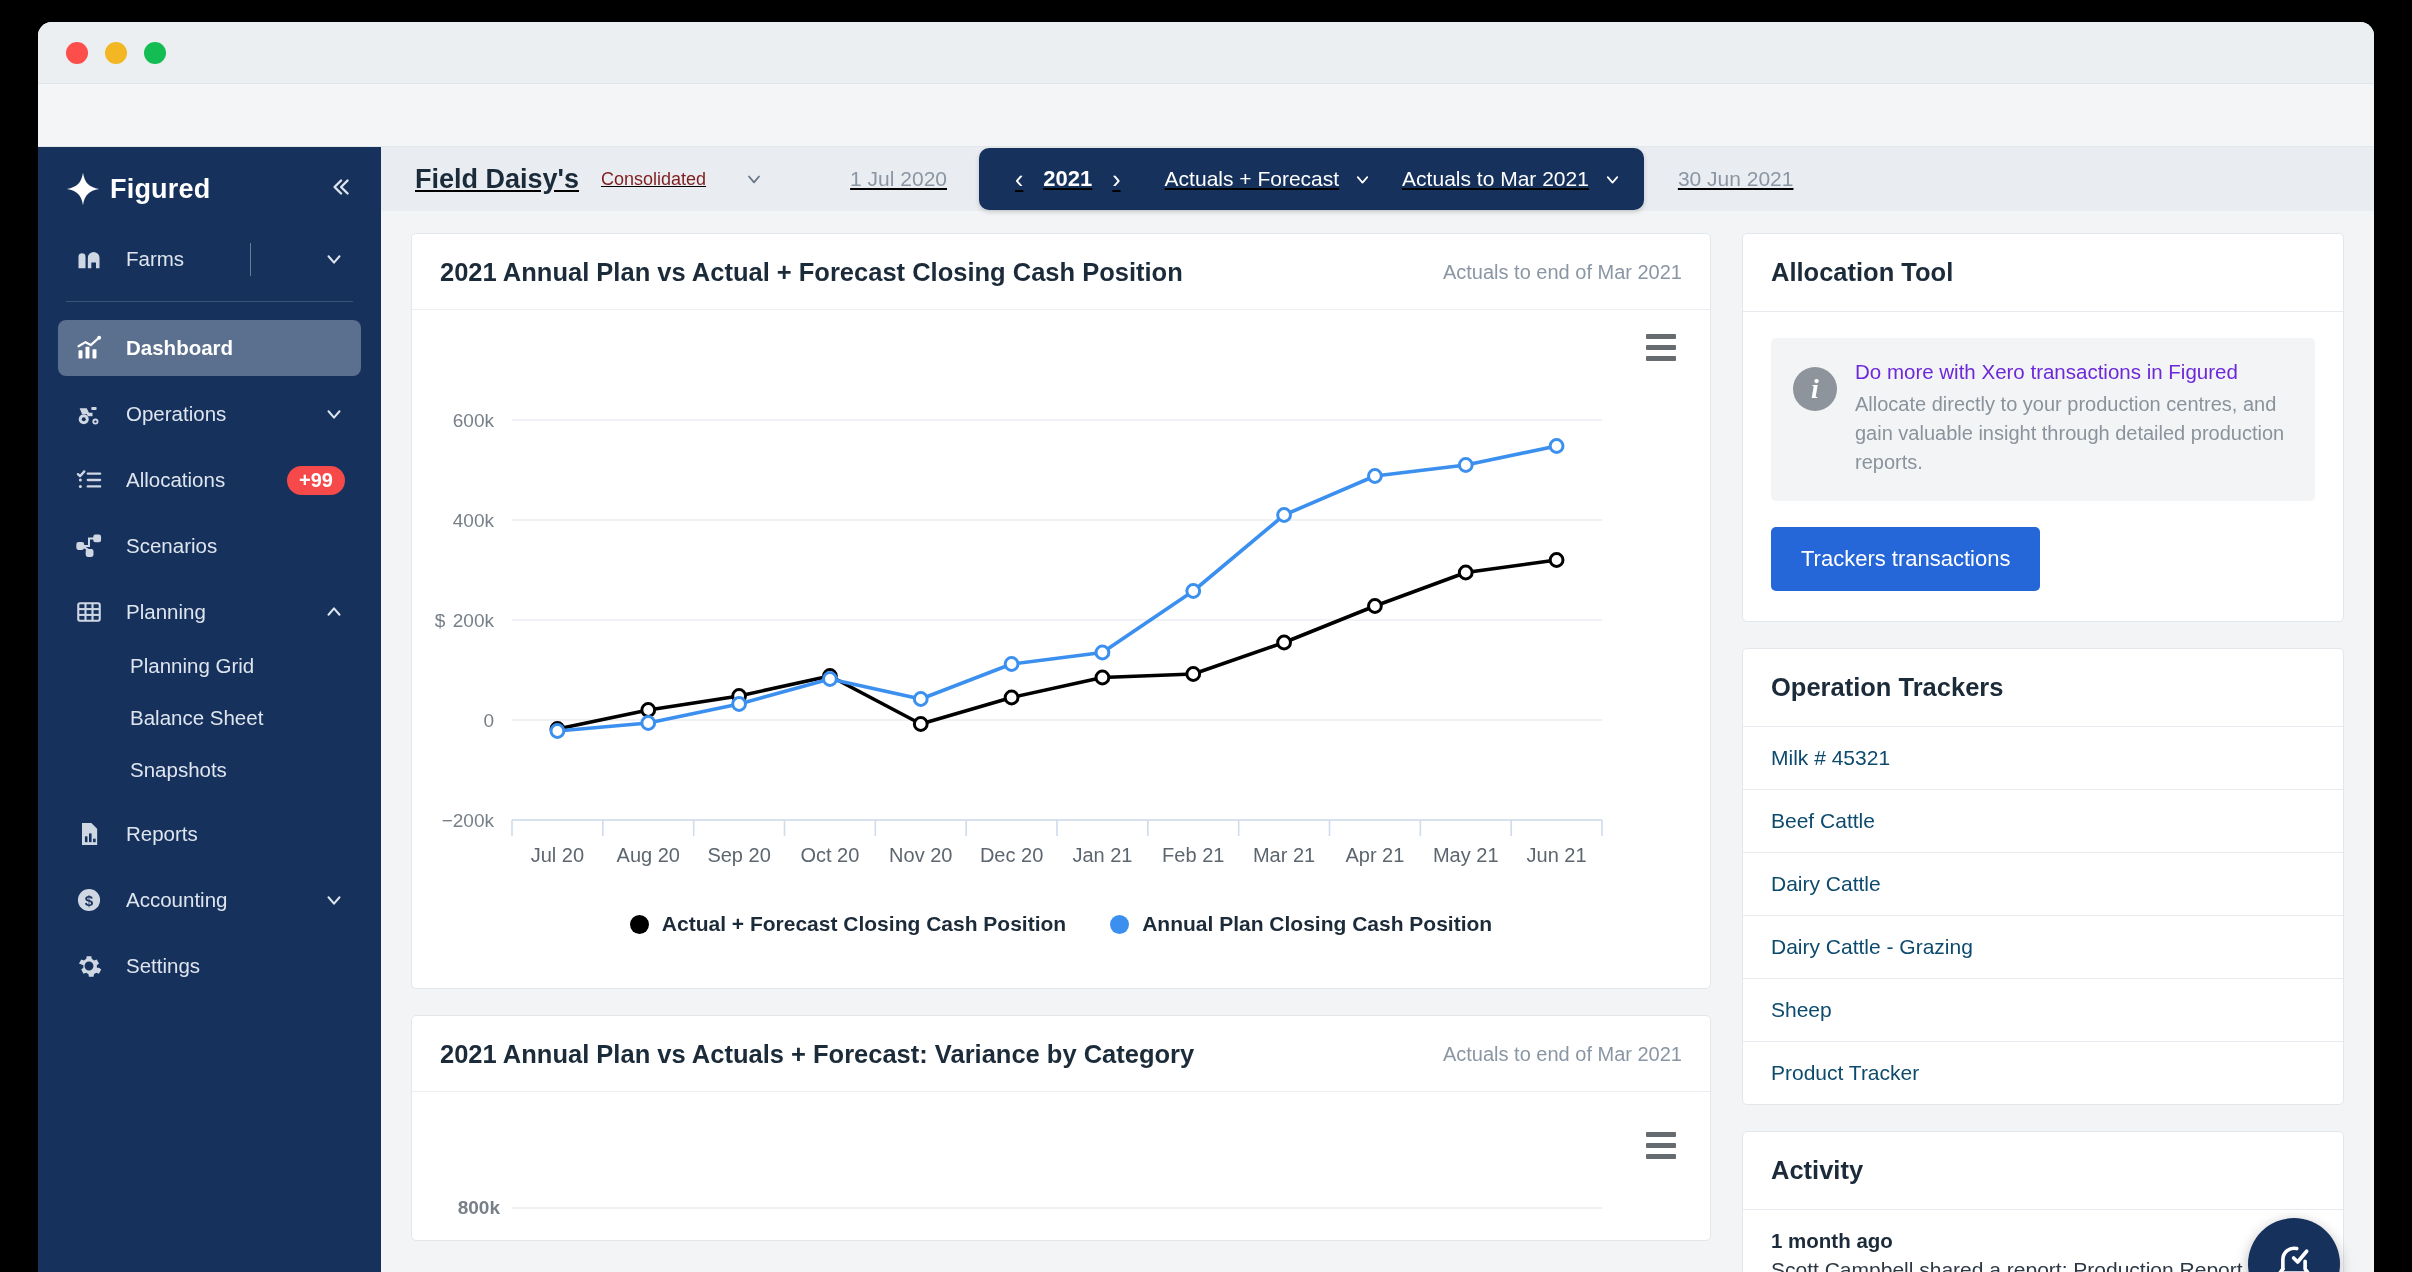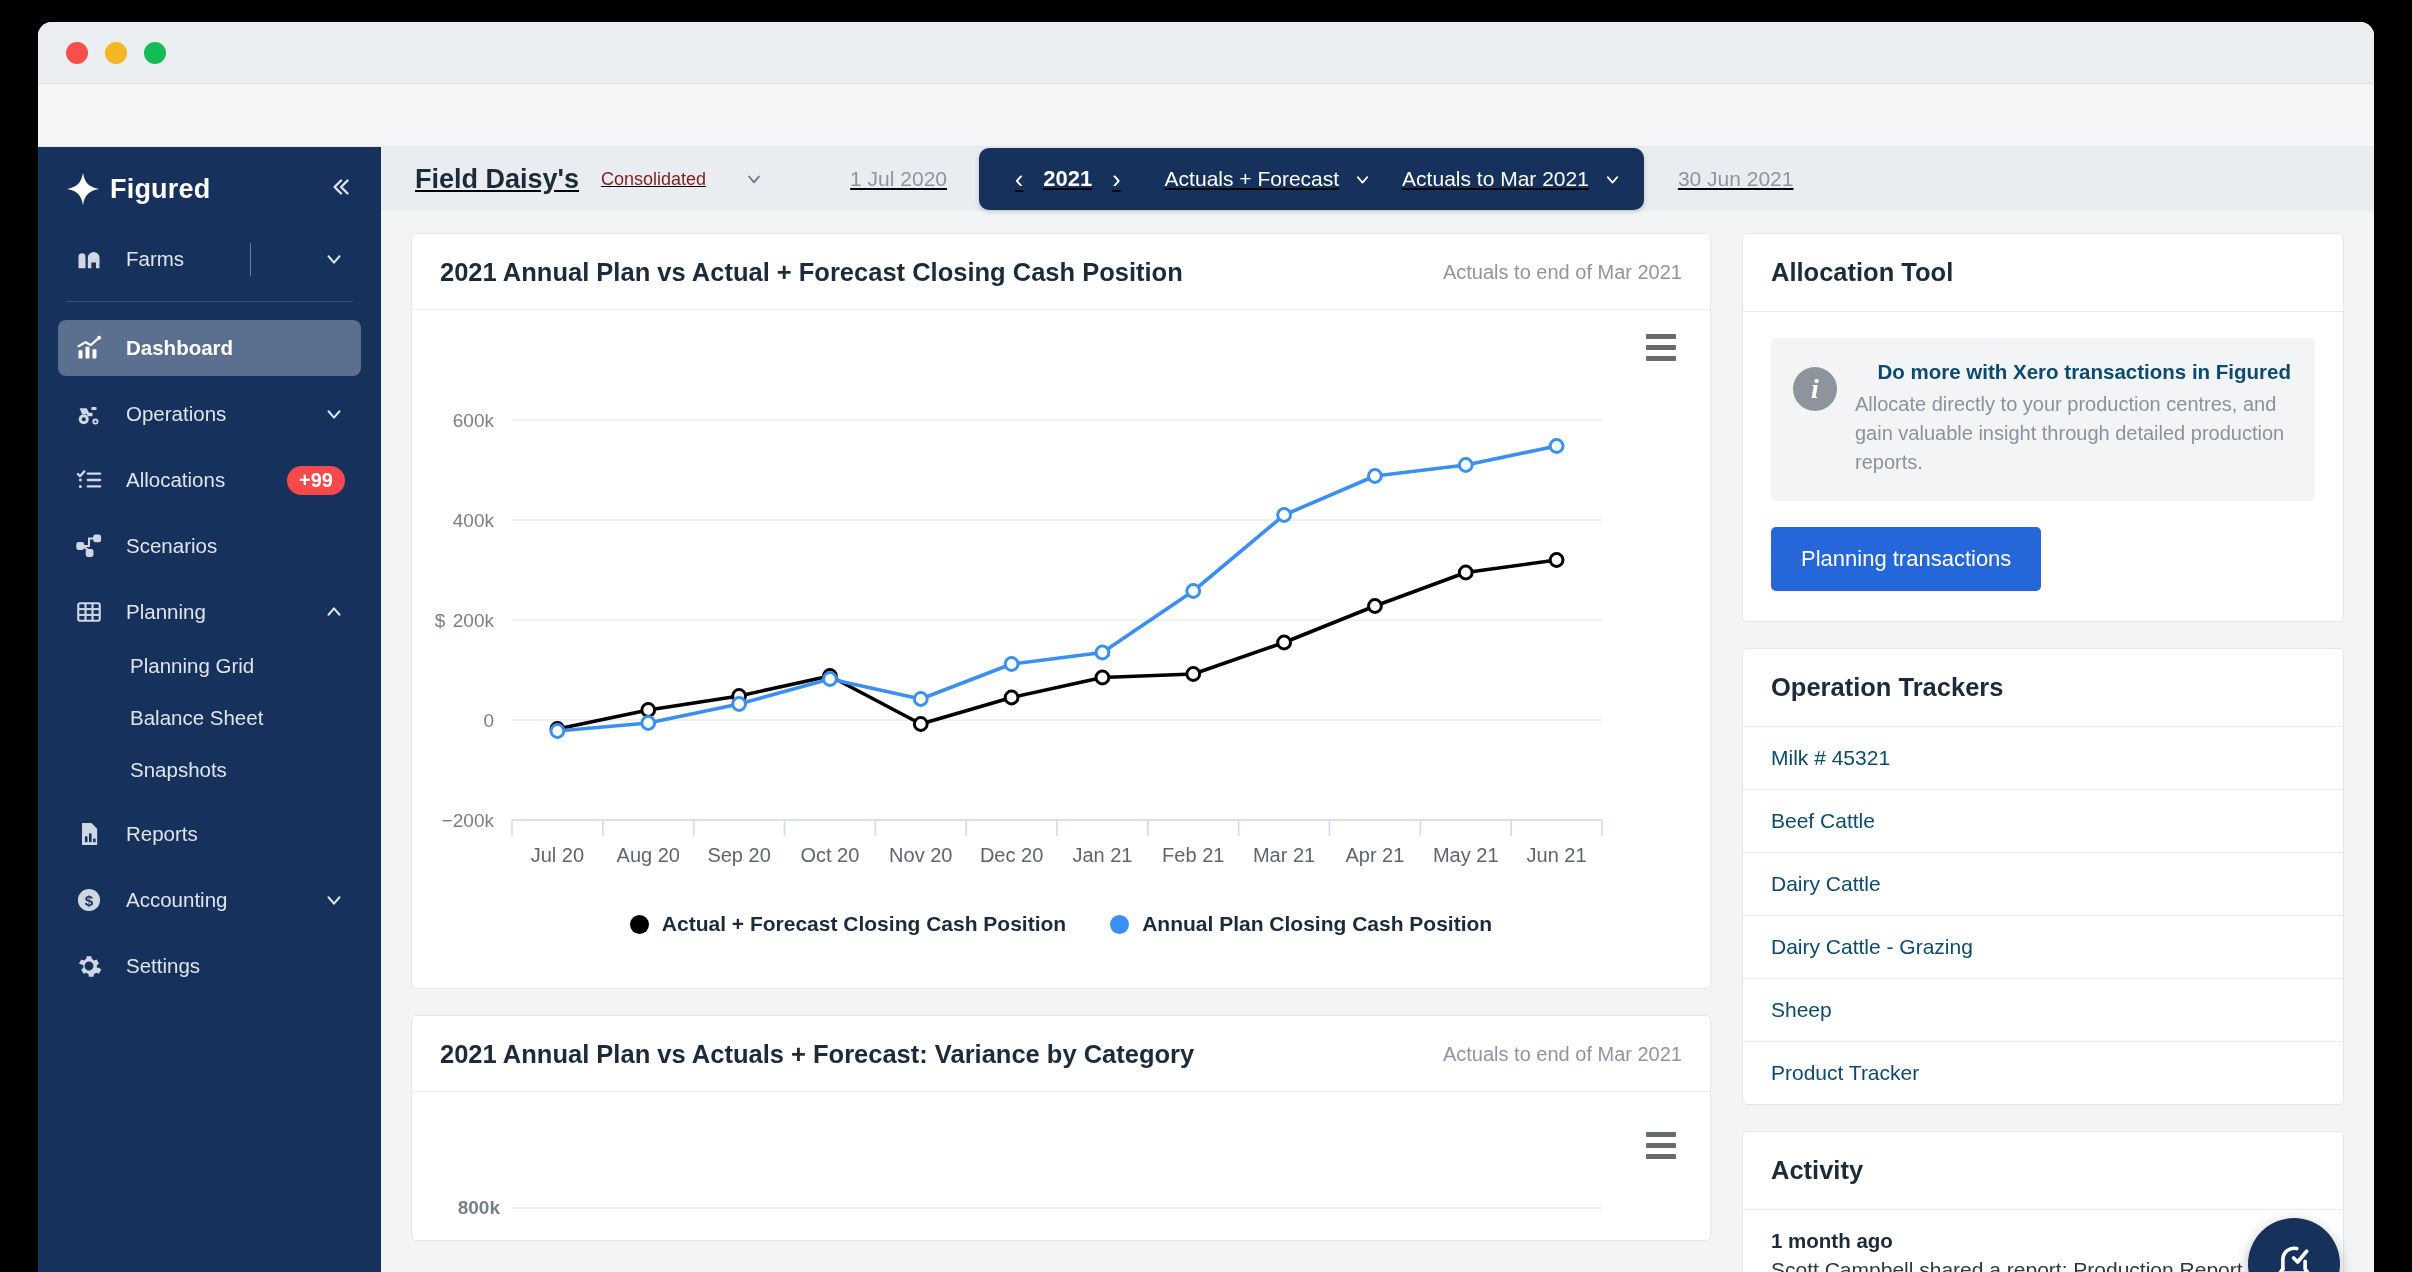--- a/index.html
+++ b/index.html
@@ -241,23 +241,22 @@
     width: 44px; height: 44px; flex: 0 0 44px;
     border-radius: 50%;
     background: #8d949b;
     color: #ffffff;
     display: flex; align-items: center; justify-content: center;
     font-family: "Liberation Serif", serif;
     font-style: italic; font-weight: 700; font-size: 28px;
     margin-top: 7px;
   }
   .info-title {
-    font-size: 20.5px; font-weight: 700; color: #0c4a6e;
+    font-size: 20.5px; font-weight: 400; color: #6d28d9;
     margin-bottom: 6px;
-    text-align: right;
   }
   .info-text { font-size: 20px; color: #8a939c; line-height: 1.45; }
   .btn-primary {
     margin-top: 26px;
     background: #2566d8;
     color: #ffffff;
     border: none;
     border-radius: 5px;
     font-size: 22px;
     font-family: "Liberation Sans", sans-serif;
@@ -640,21 +639,21 @@
               <span class="side-title">Allocation Tool</span>
             </div>
             <div class="alloc-body">
               <div class="info-box">
                 <span class="info-icon">i</span>
                 <div>
                   <div class="info-title">Do more with Xero transactions in Figured</div>
                   <div class="info-text">Allocate directly to your production centres, and gain valuable insight through detailed production reports.</div>
                 </div>
               </div>
-              <button class="btn-primary">Planning transactions</button>
+              <button class="btn-primary">Trackers transactions</button>
             </div>
           </div>
 
           <div class="card">
             <div class="side-head">
               <span class="side-title">Operation Trackers</span>
             </div>
             <div id="tracker-list">
                 <div class="list-row">Milk # 45321</div>
                 <div class="list-row">Beef Cattle</div>

